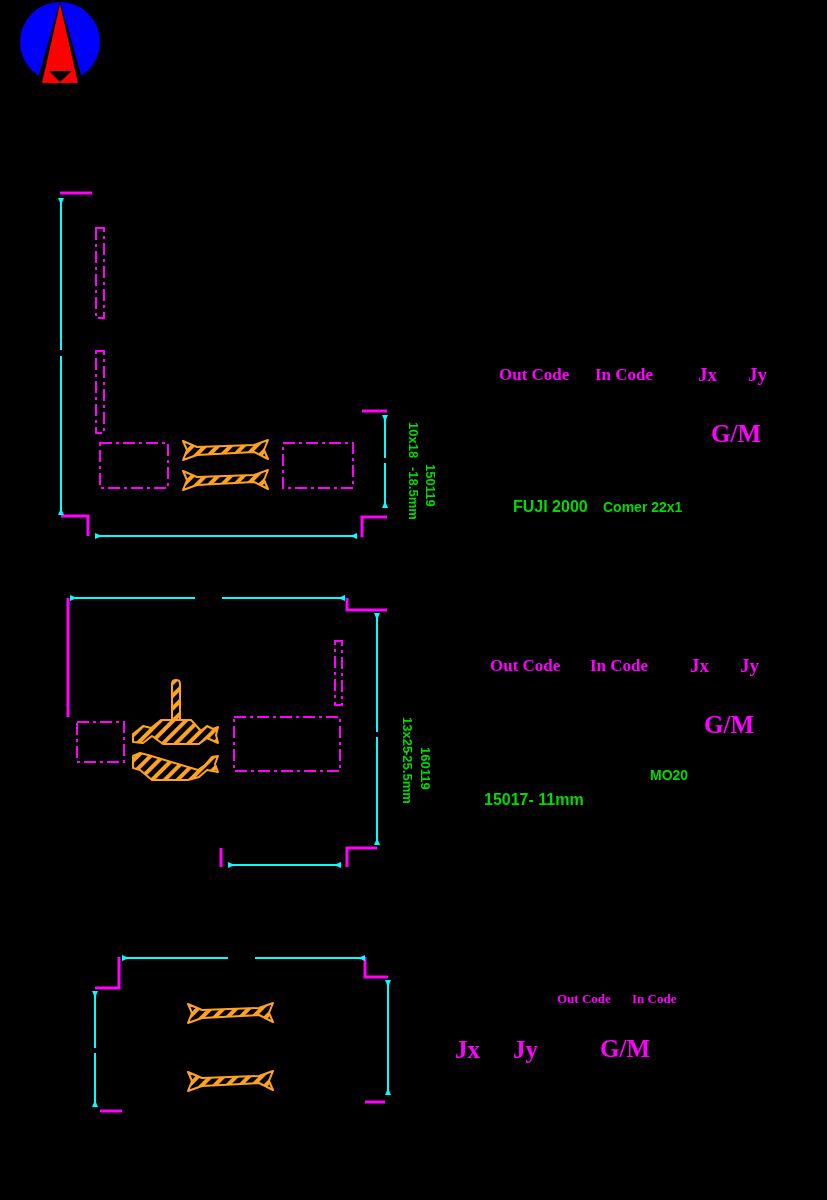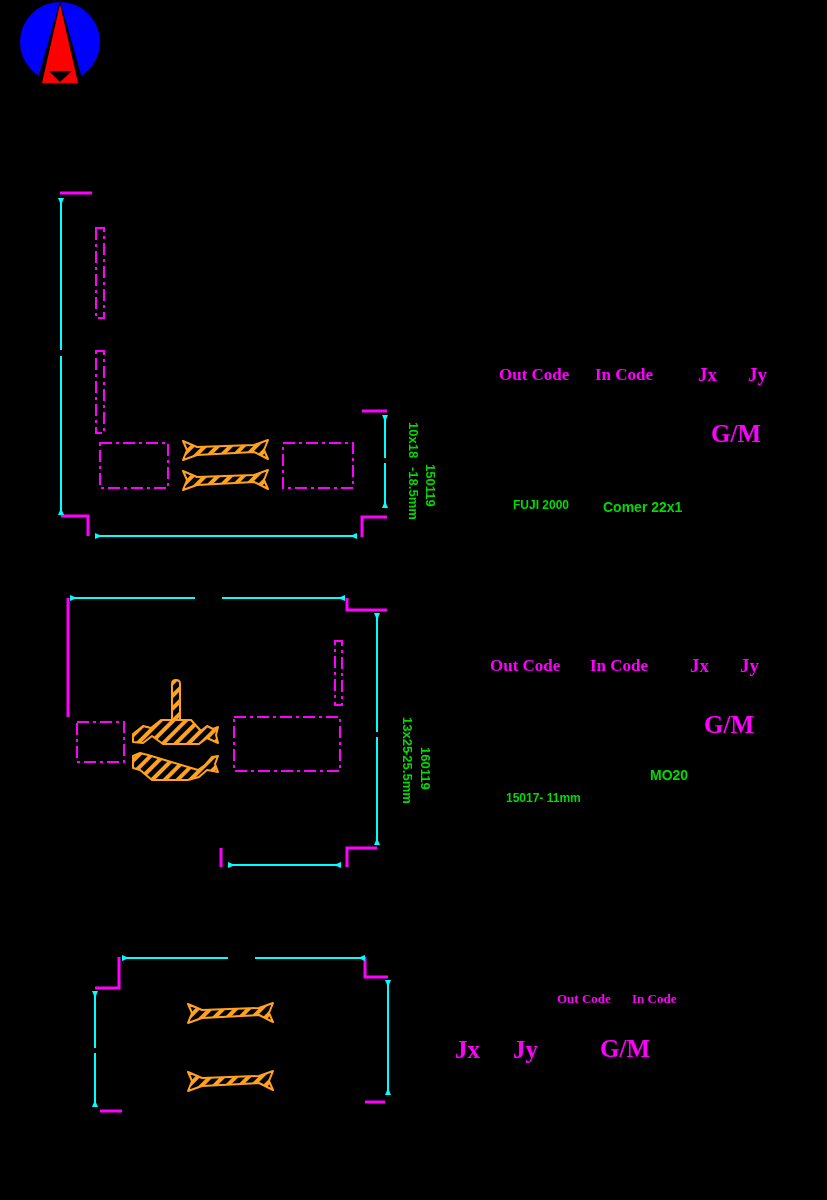--- a/index.html
+++ b/index.html
@@ -6,21 +6,21 @@
   #canvas{position:relative;width:827px;height:1200px;background:#000;overflow:hidden;
           font-family:"Liberation Serif",serif;}
   svg{position:absolute;left:0;top:0;}
   .t{position:absolute;color:#FF00FF;font-family:"Liberation Serif",serif;
      font-weight:bold;white-space:nowrap;line-height:1;}
   .hdr{font-size:17px;}
   .jxy{font-size:19px;}
   .gm{font-size:25px;}
   .hdr3{font-size:13px;}
   .grn{position:absolute;color:#00DB00;font-family:"Liberation Sans",sans-serif;
-       font-weight:bold;font-size:12px;white-space:nowrap;line-height:1;}
+       font-weight:bold;font-size:16px;white-space:nowrap;line-height:1;}
   .grn.small{font-size:14px;}
   .vert{position:absolute;color:#00DB00;font-family:"Liberation Sans",sans-serif;
         font-weight:bold;font-size:13px;white-space:nowrap;line-height:1;
         transform:rotate(90deg);transform-origin:0 0;}
 </style>
 </head>
 <body>
 
 <div id="canvas">
 
@@ -153,21 +153,21 @@
   <div class="grn small" style="left:603px;top:500px;">Comer 22x1</div>
 
   <div class="t hdr" style="left:490px;top:657px;">Out Code</div>
   <div class="t hdr" style="left:590px;top:657px;">In Code</div>
   <div class="t jxy" style="left:690px;top:656px;">Jx</div>
   <div class="t jxy" style="left:740px;top:656px;">Jy</div>
   <div class="t gm" style="left:704px;top:712px;">G/M</div>
   <div class="vert" style="left:414px;top:717px;">13x25</div>
   <div class="vert" style="left:414px;top:751px;">-25.5mm</div>
   <div class="vert" style="left:432px;top:747px;">160119</div>
-  <div class="grn" style="left:506px;top:792px;">15017- 11mm</div>
+  <div class="grn" style="left:484px;top:792px;">15017- 11mm</div>
   <div class="grn small" style="left:602px;top:768px;padding-left:48px;">MO20</div>
 
   <div class="t hdr3" style="left:557px;top:992px;">Out Code</div>
   <div class="t hdr3" style="left:632px;top:992px;">In Code</div>
   <div class="t gm" style="left:455px;top:1037px;">Jx</div>
   <div class="t gm" style="left:513px;top:1037px;">Jy</div>
   <div class="t gm" style="left:600px;top:1036px;">G/M</div>
 
 </div>
 

